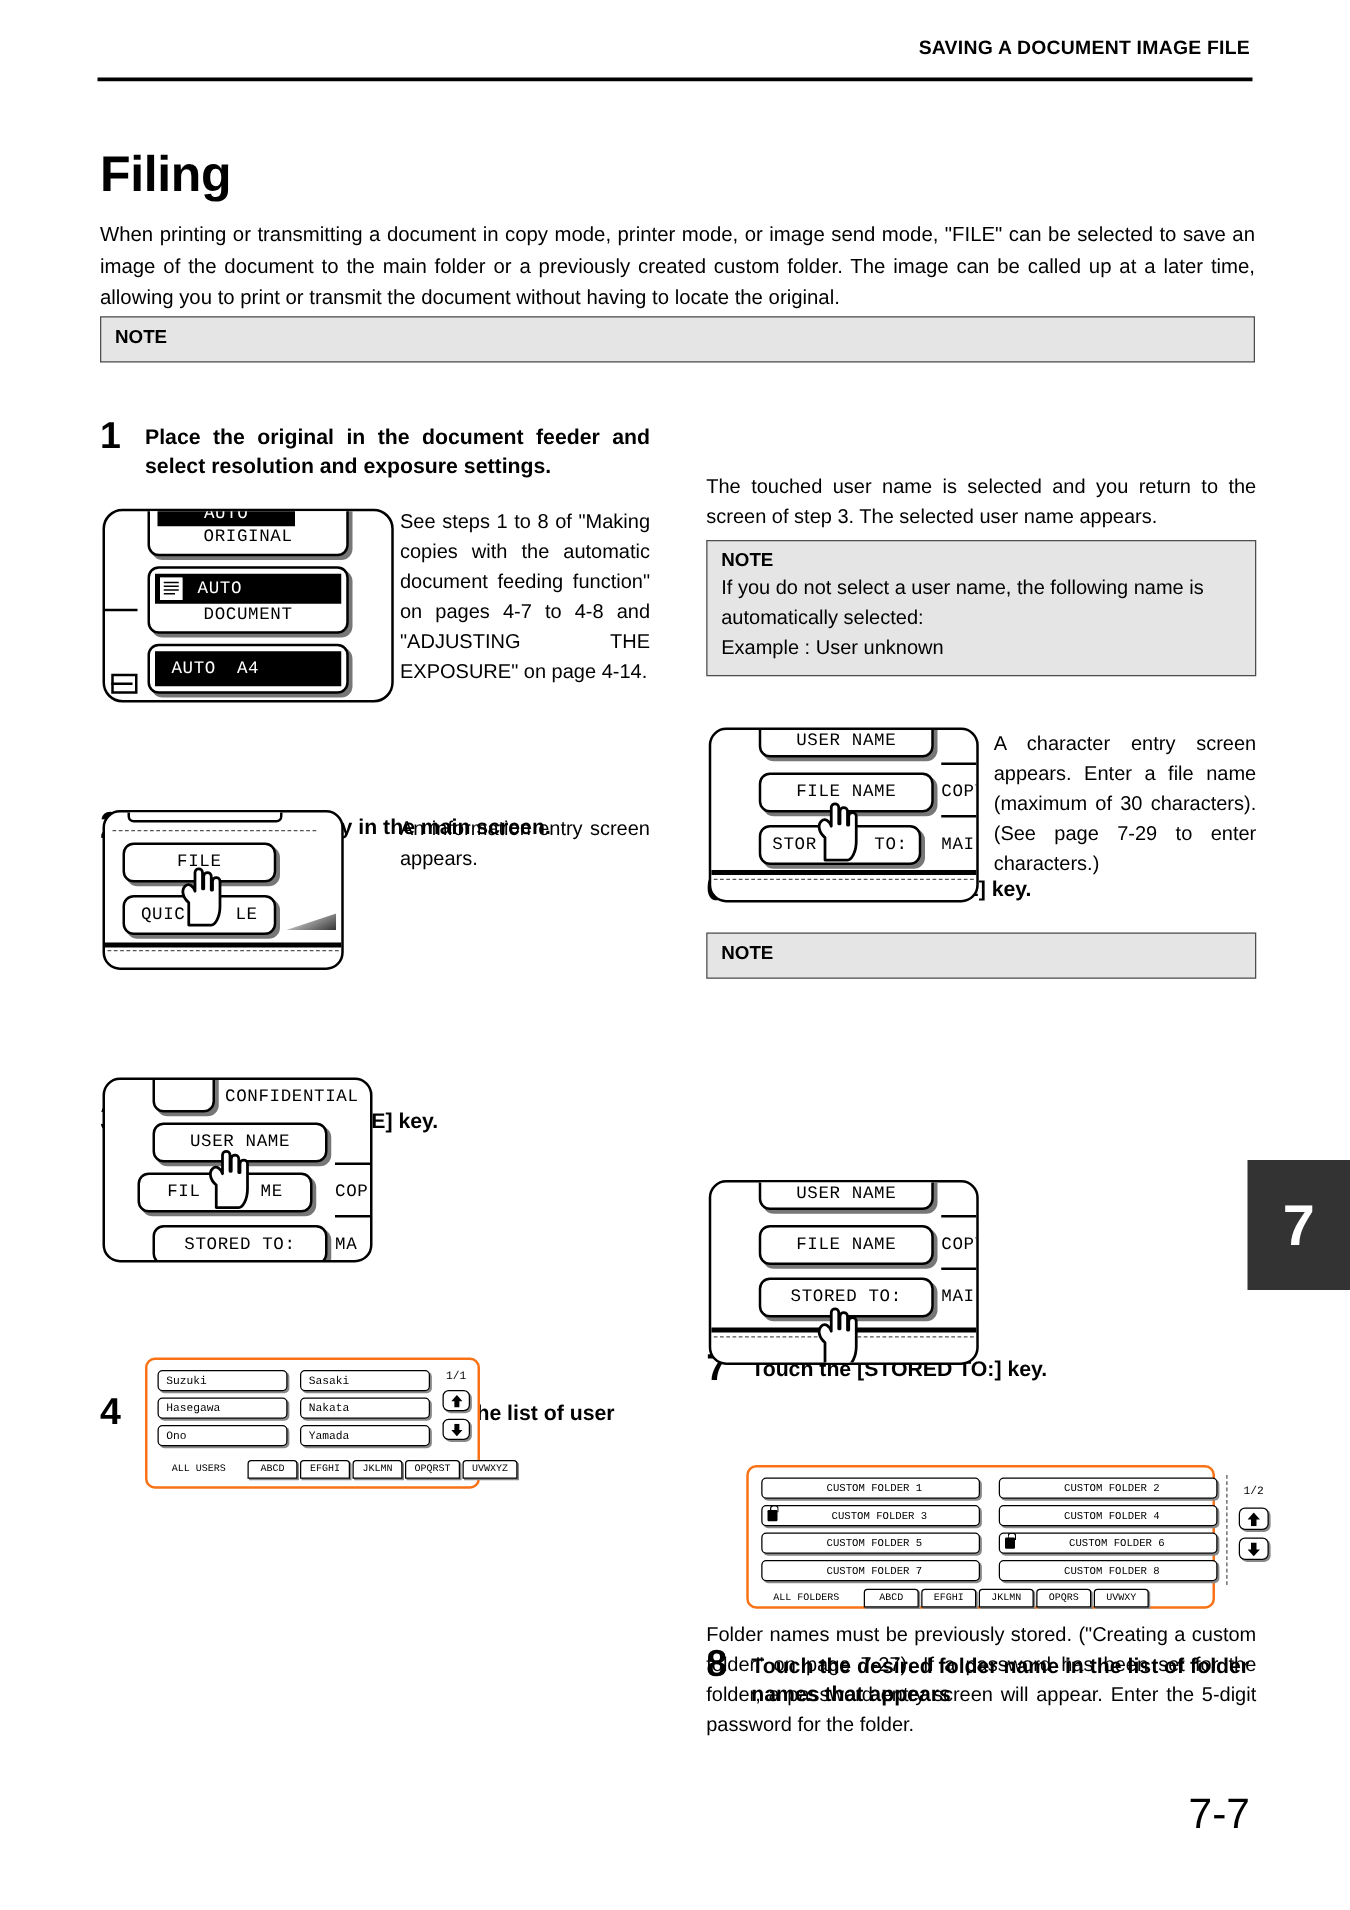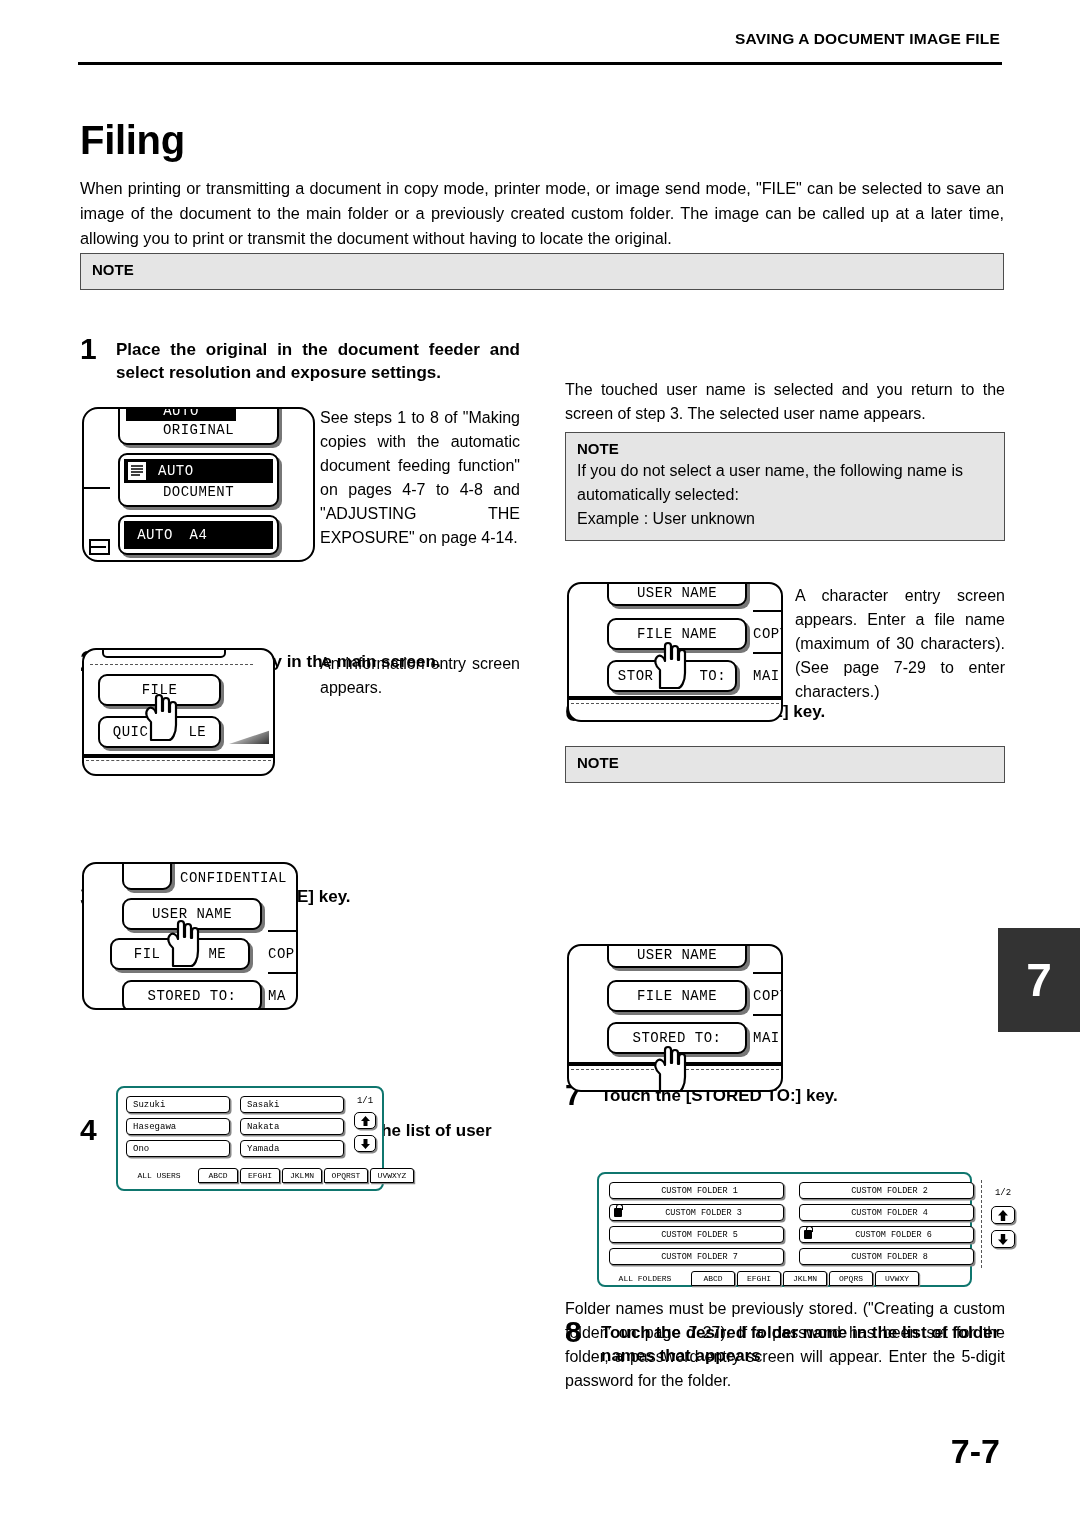--- a/index.html
+++ b/index.html
@@ -83,21 +83,21 @@
     display:flex;align-items:center;justify-content:center;letter-spacing:.5px;
   }
   .hrule{position:absolute;background:#000;}
 
   
   .hand{position:absolute;width:38px;height:52px;z-index:6;}
   .hand svg{width:100%;height:100%;display:block;}
 
   
   .listscr{
-    position:relative;border:2px solid #0f766e;border-radius:8px;background:#fff;
+    position:relative;border:2px solid #f97316;border-radius:8px;background:#fff;
     box-sizing:border-box;
   }
   .lbtn{
     position:absolute;border:1.3px solid #000;border-radius:4px;background:#fff;
     box-sizing:border-box;display:flex;align-items:center;
     font-family:"Liberation Mono", monospace;box-shadow:1.5px 1.5px 0 0 #888;
   }
   .tabbtn{
     position:absolute;border:1.3px solid #000;border-radius:3px 3px 0 0;background:#fff;
     box-sizing:border-box;display:flex;align-items:center;justify-content:center;
@@ -127,21 +127,21 @@
   .vdiv{position:absolute;border-left:1.3px dashed #555;}
 
   
   .chtab{
     position:absolute;right:0;top:928px;width:82px;height:104px;
     background:#333;color:#fff;display:flex;align-items:center;justify-content:center;
     font-size:46px;font-weight:bold;
   }
 
   
-  .folio{position:absolute;right:80px;top:1432px;font-size:34px;font-weight:bold;}
+  .folio{position:absolute;right:80px;top:1432px;font-size:34px;font-weight:normal;}
 </style>
 </head>
 <body>
 
 <div class="page">
 
   <div class="hdr">
     <div class="hdr-title">SAVING A DOCUMENT IMAGE FILE</div>
   </div>
   <div class="hdr-rule"></div>

